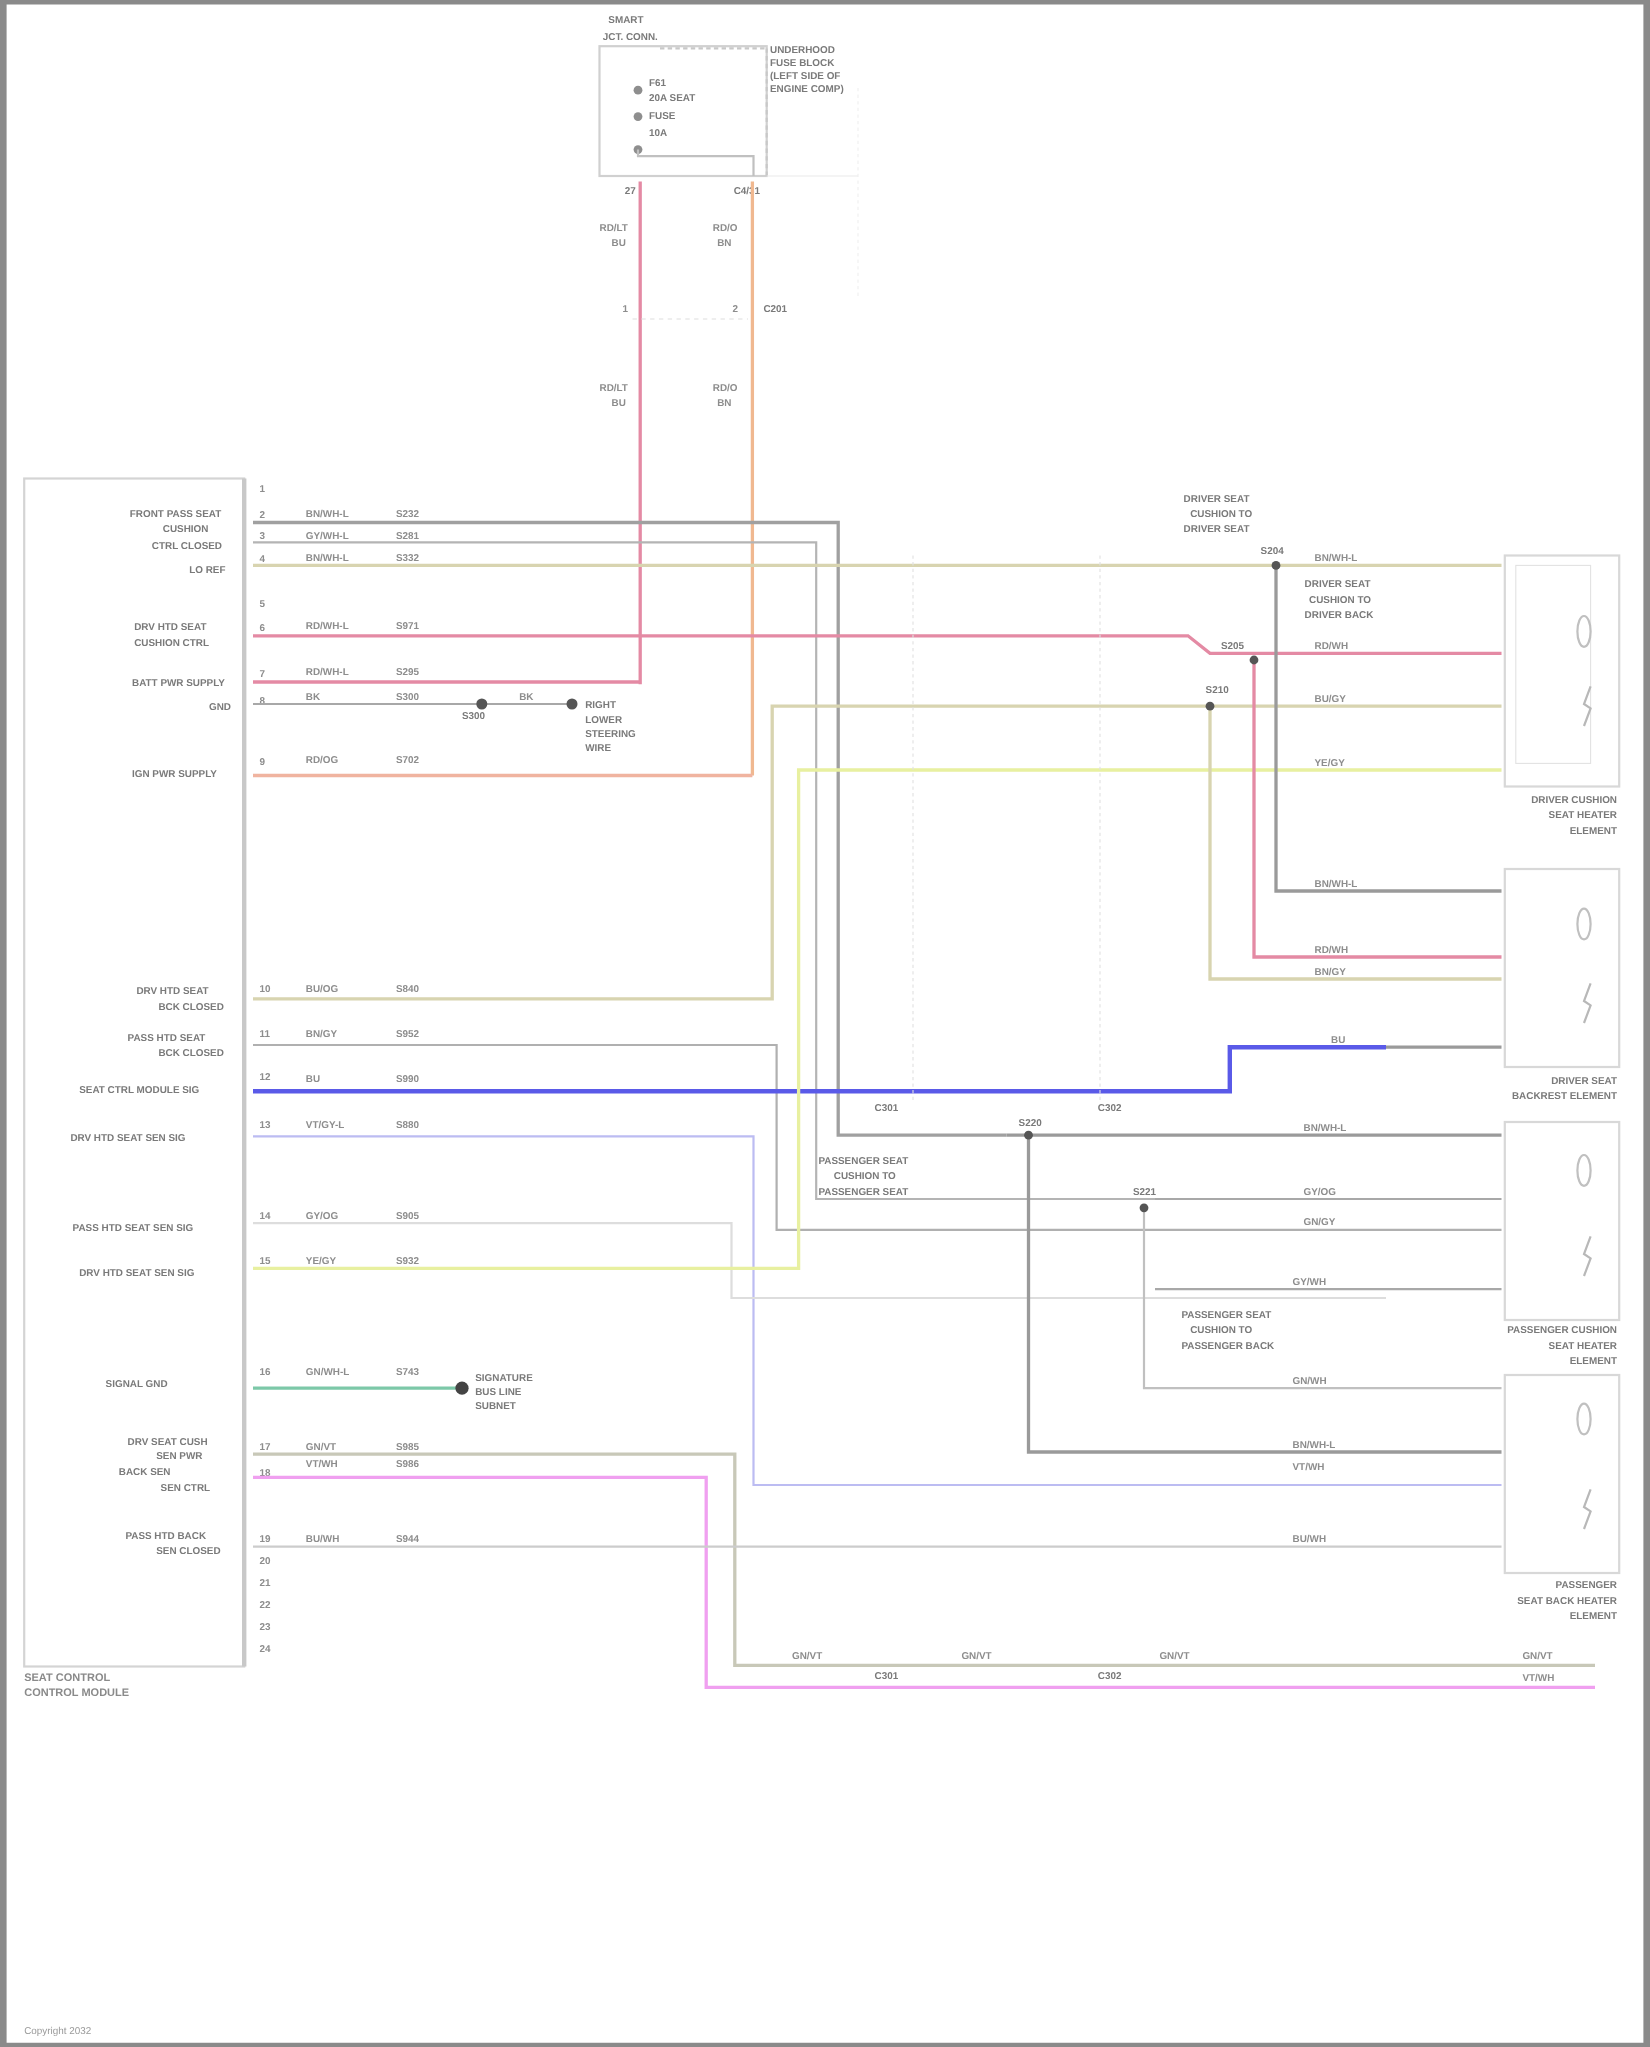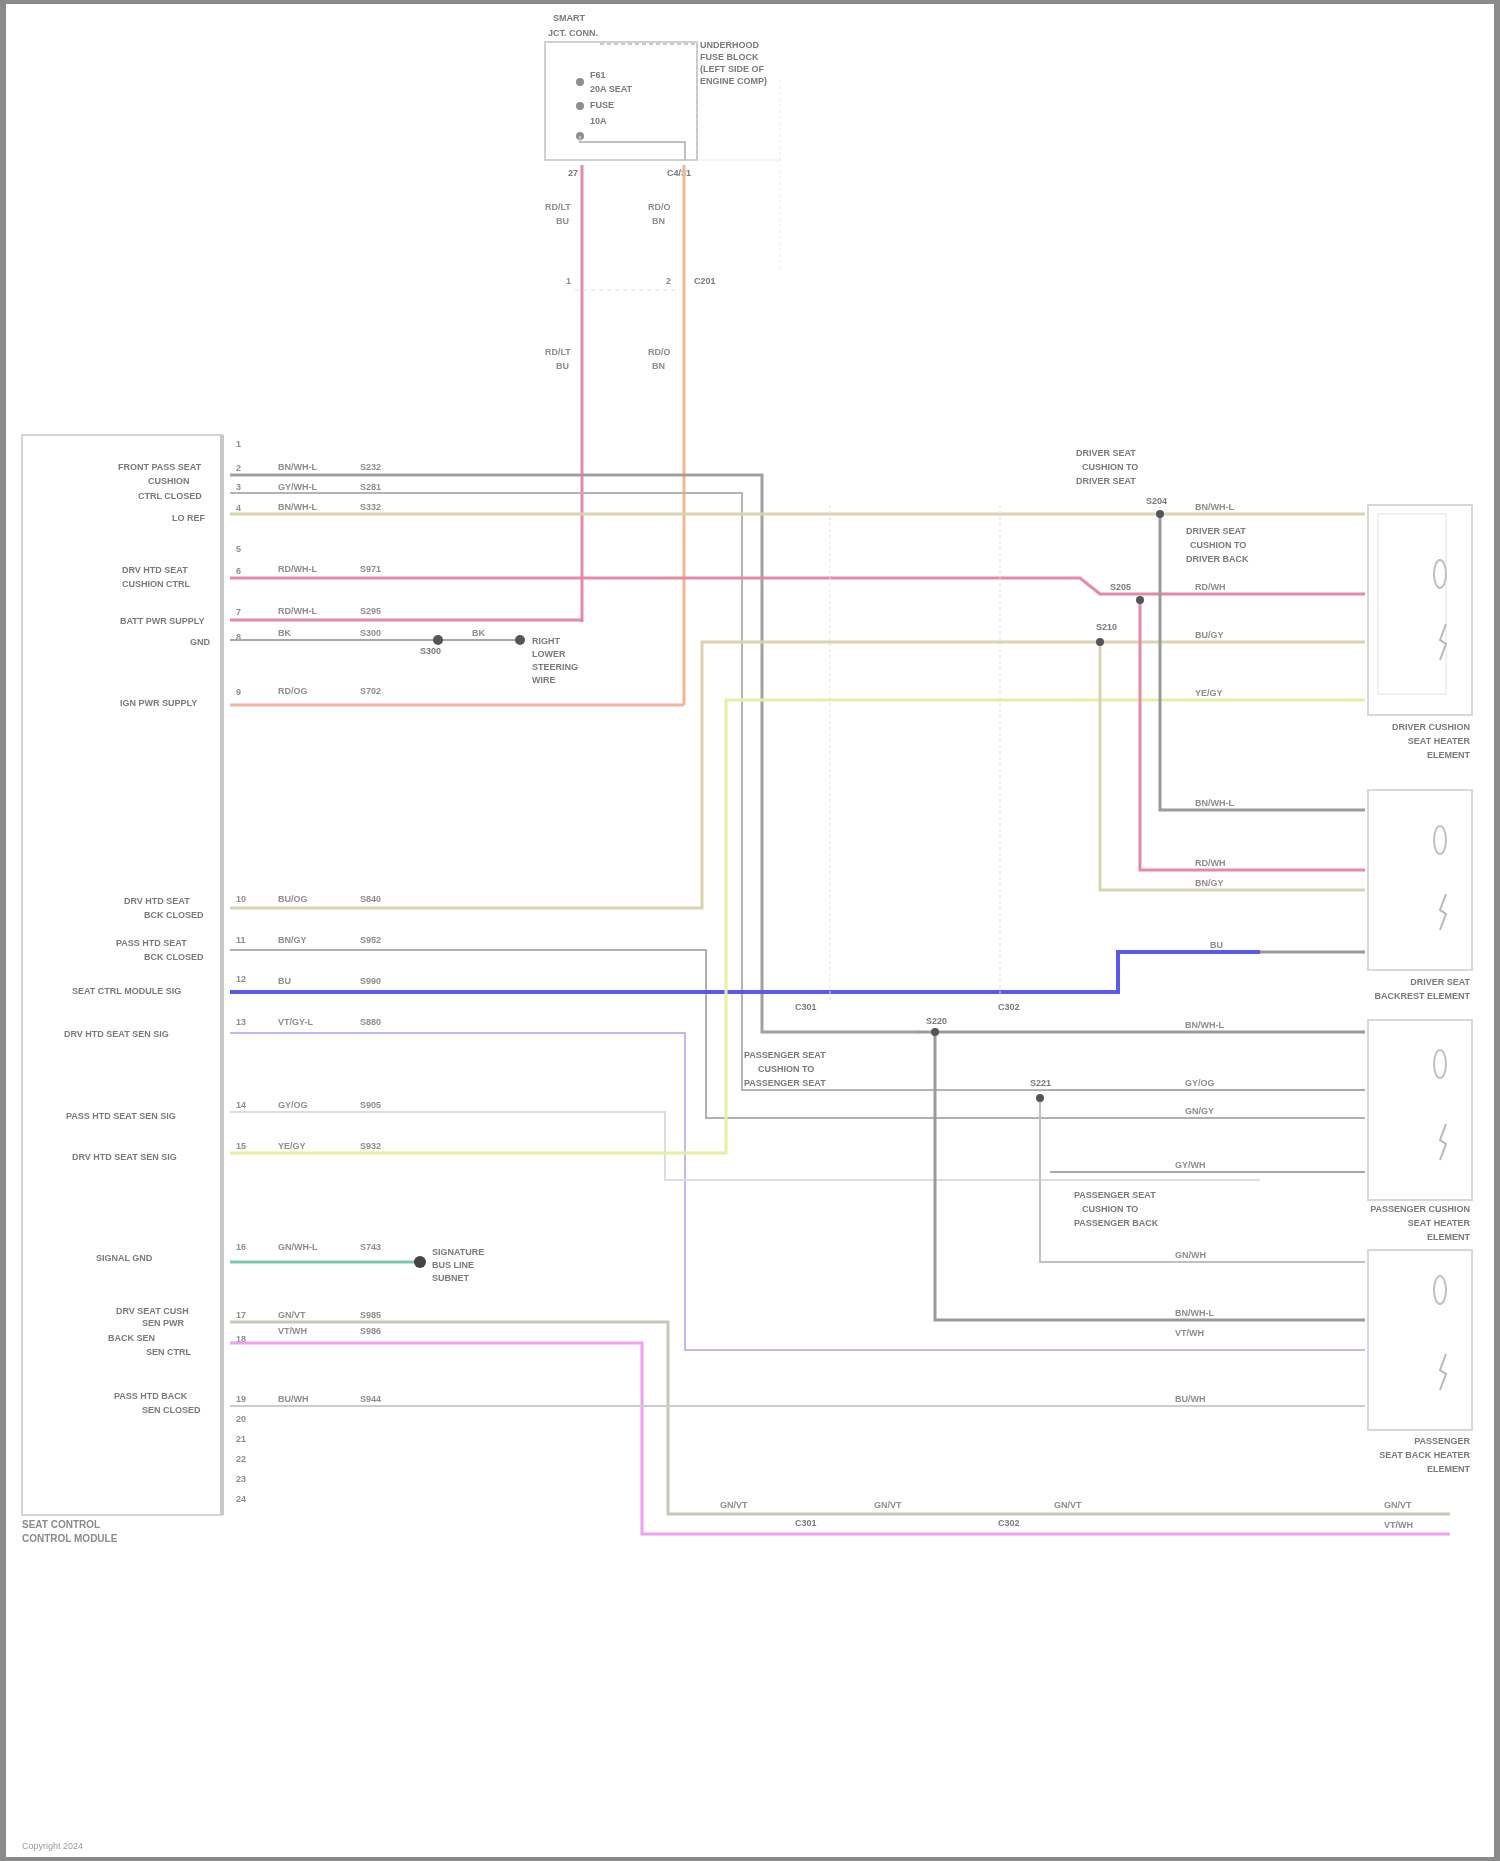--- a/index.html
+++ b/index.html
@@ -302,13 +302,13 @@
     <text x="1470" y="1444" text-anchor="end">PASSENGER</text>
     <text x="1470" y="1458" text-anchor="end">SEAT BACK HEATER</text>
     <text x="1470" y="1472" text-anchor="end">ELEMENT</text>
     <text x="1175" y="1258" class="wlabel">GN/WH</text>
     <text x="1175" y="1316" class="wlabel">BN/WH-L</text>
     <text x="1175" y="1336" class="wlabel">VT/WH</text>
     <text x="1175" y="1402" class="wlabel">BU/WH</text>
   </g>
 </svg>
 
-<div class="footer">Copyright 2024</div>
+<div class="footer">Copyright 2032</div>
 
 </body></html>

